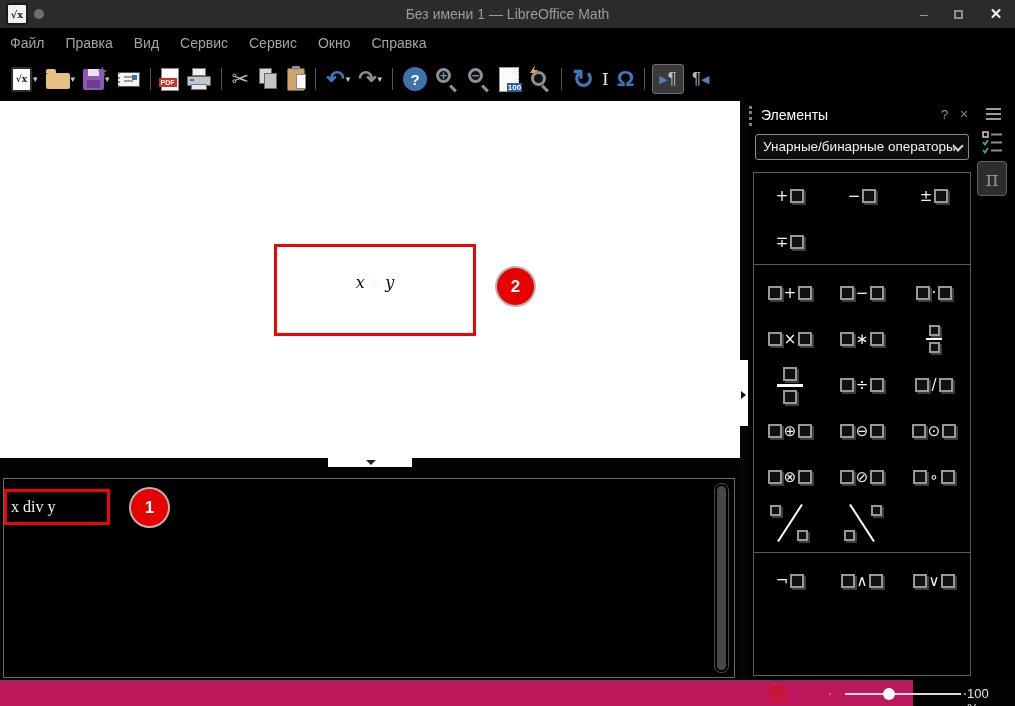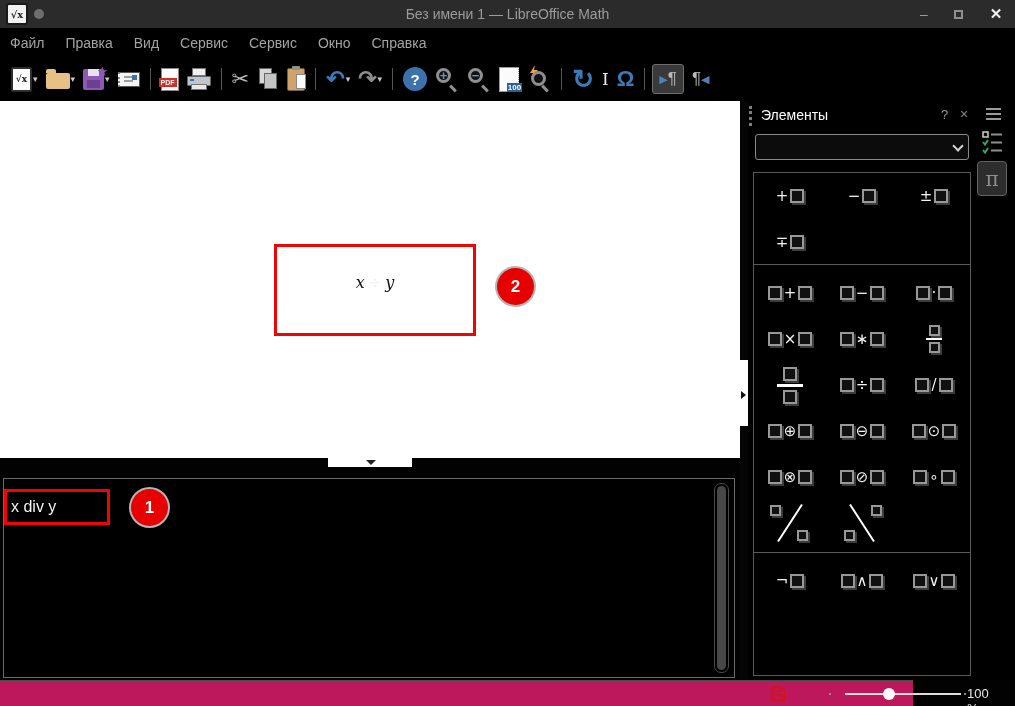--- a/index.html
+++ b/index.html
@@ -96,21 +96,21 @@
   .v-split { position:absolute; left:740px; top:101px; width:8px; height:579px; background:#050505; }
   .v-split .grip { position:absolute; left:0; top:259px; width:8px; height:66px; background:#fff; }
   .v-split .tri { position:absolute; left:1px; top:290px; width:0; height:0;
                   border-top:4px solid transparent; border-bottom:4px solid transparent; border-left:5px solid #111; }
   .h-split { position:absolute; left:328px; top:458px; width:84px; height:9px; background:#fff; }
   .h-split .tri { position:absolute; left:38px; top:2px; width:0; height:0;
                   border-left:5px solid transparent; border-right:5px solid transparent; border-top:5px solid #222; }
 
   
   .cmdpanel { position:absolute; left:3px; top:478px; width:732px; height:200px; background:#000; border:1px solid #6a6a6a; }
-  .cmdtext { position:absolute; left:7px; top:19px; color:#f2f2f2; font-family:Liberation Sans, sans-serif; font-size:16px; }
+  .cmdtext { position:absolute; left:7px; top:19px; color:#f2f2f2; font-family:Liberation Serif, serif; font-size:16px; }
   .cmd-hl { position:absolute; left:0px; top:10px; width:106px; height:36px; border:3px solid #ee0400; }
   .callout1 { left:127px; top:10px; }
   .cmd-scroll { position:absolute; right:5px; top:4px; width:15px; height:190px; border:1px solid #4a4a4a; border-radius:7px; }
   .cmd-thumb { position:absolute; left:2px; top:2px; width:9px; height:184px; background:#474747; border-radius:5px; }
 
   
   .elpanel { position:absolute; left:748px; top:101px; width:267px; height:579px; background:#000; color:#eee; }
   .el-grip { position:absolute; left:1px; top:5px; height:20px; width:0; border-left:3px dotted #7e7e7e; }
   .el-title { position:absolute; left:13px; top:6px; font-size:14px; font-weight:normal; color:#fdfdfd; }
   .el-help { position:absolute; left:193px; top:6px; font-size:13px; color:#9a9a9a; }
@@ -324,20 +324,21 @@
     <div class="el-title">Элементы</div>
     <div class="el-help">?</div>
     <div class="el-close">×</div>
     <div class="el-menu">
         <i></i>
         <i></i>
         <i></i>
       </div>
 
     <div class="el-select">
+      <span>Унарные/бинарные операторы</span>
       <span class="chev"></span>
     </div>
 
     <svg class="deck-check" width="22" height="27" viewBox="0 0 22 27">
       <rect x="1" y="2" width="5" height="5" fill="#0a0a0a" stroke="#cfcfcf" stroke-width="1.5"></rect>
       <line x1="9" y1="4.5" x2="20" y2="4.5" stroke="#8f8f8f" stroke-width="2"></line>
       <polyline points="1,12 3,14.5 6,10" fill="none" stroke="#2fa866" stroke-width="2"></polyline>
       <line x1="9" y1="12.5" x2="20" y2="12.5" stroke="#8f8f8f" stroke-width="2"></line>
       <polyline points="1,20 3,22.5 6,18" fill="none" stroke="#2fa866" stroke-width="2"></polyline>
       <line x1="9" y1="20.5" x2="20" y2="20.5" stroke="#8f8f8f" stroke-width="2"></line>

